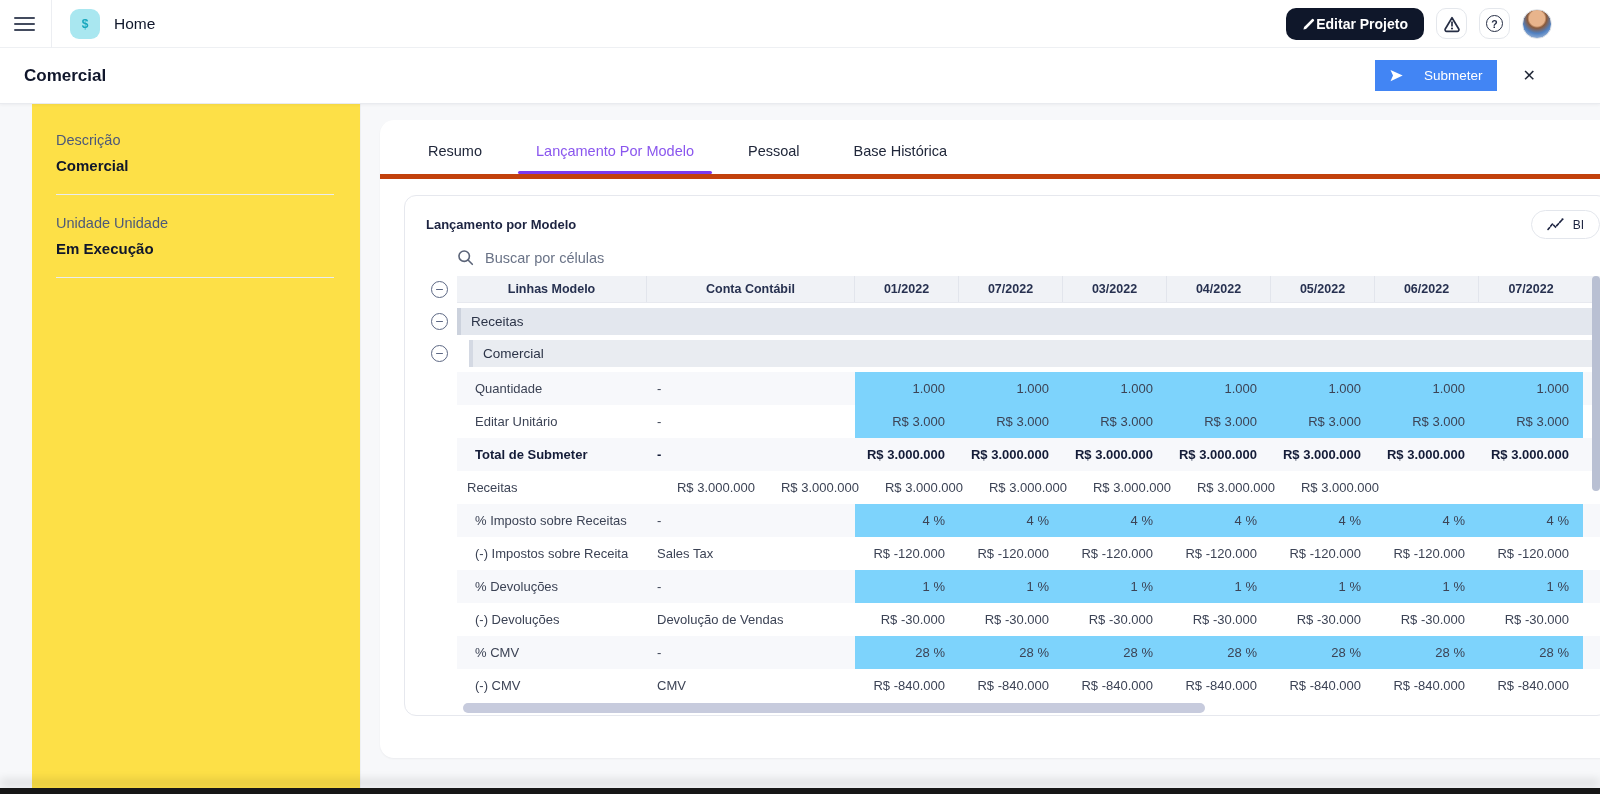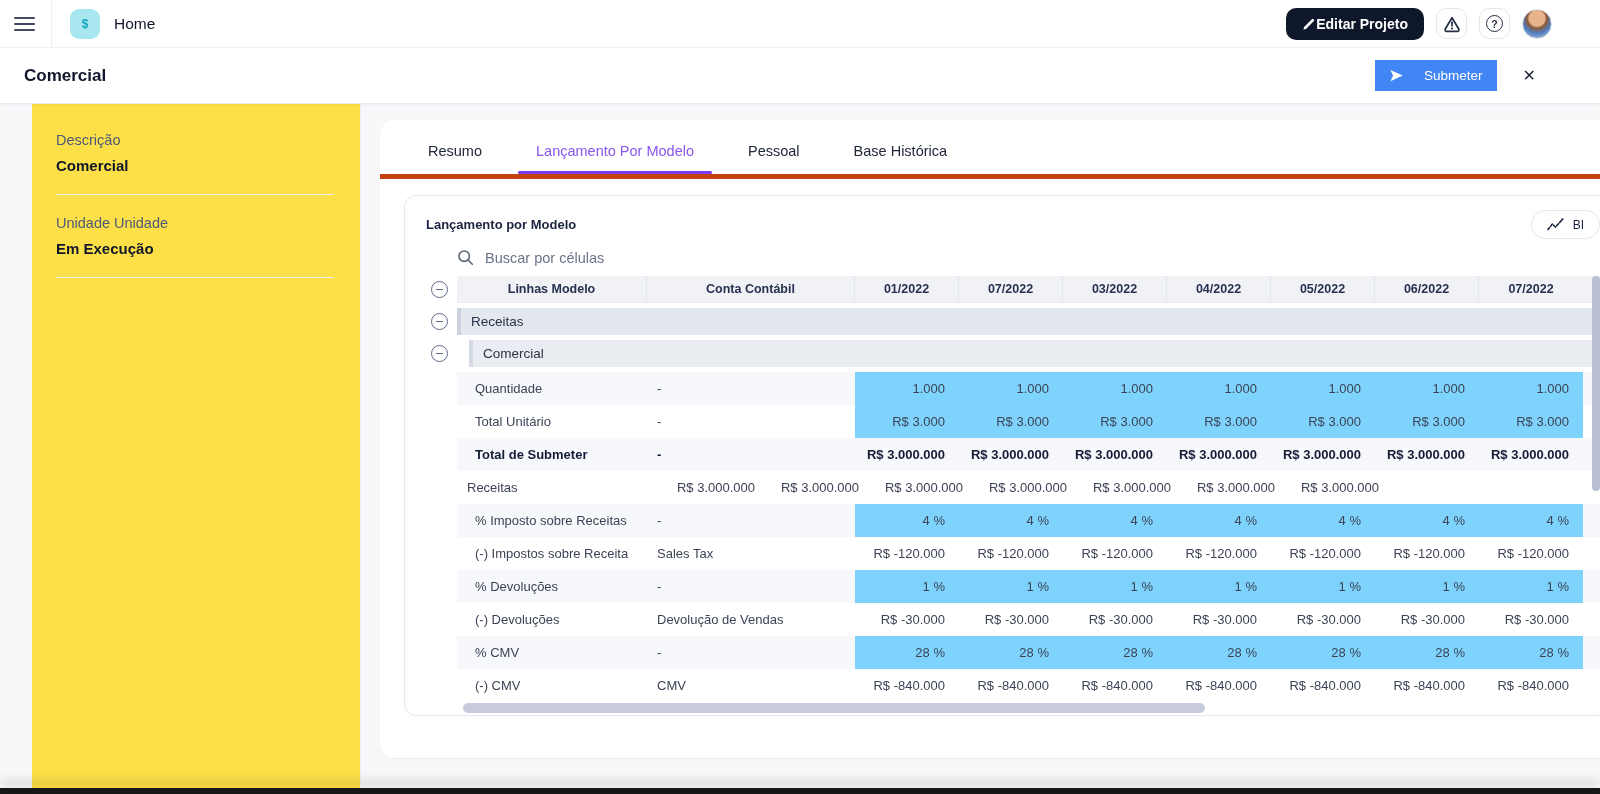--- a/index.html
+++ b/index.html
@@ -211,21 +211,21 @@
                   <div class="cell cc tc">-</div>
                   <div class="cell cm num edit">1.000</div>
                   <div class="cell cm num edit">1.000</div>
                   <div class="cell cm num edit">1.000</div>
                   <div class="cell cm num edit">1.000</div>
                   <div class="cell cm num edit">1.000</div>
                   <div class="cell cm num edit">1.000</div>
                   <div class="cell cm num edit">1.000</div>
                 </div>
                 <div class="trow drow">
-                  <div class="cell cl tl">Total Unitário</div>
+                  <div class="cell cl tl">Editar Unitário</div>
                   <div class="cell cc tc">-</div>
                   <div class="cell cm num edit">R$ 3.000</div>
                   <div class="cell cm num edit">R$ 3.000</div>
                   <div class="cell cm num edit">R$ 3.000</div>
                   <div class="cell cm num edit">R$ 3.000</div>
                   <div class="cell cm num edit">R$ 3.000</div>
                   <div class="cell cm num edit">R$ 3.000</div>
                   <div class="cell cm num edit">R$ 3.000</div>
                 </div>
                 <div class="trow drow stripe boldrow">

